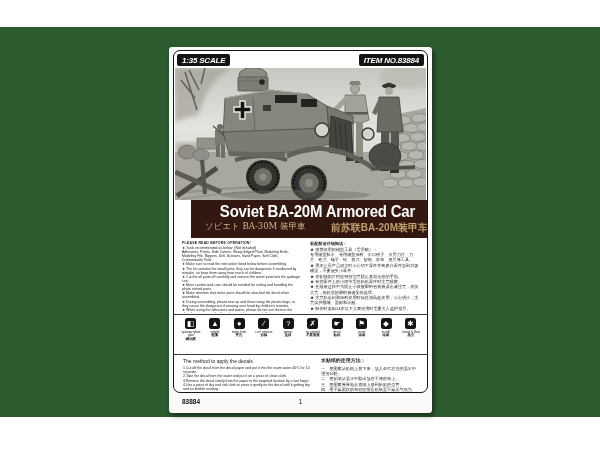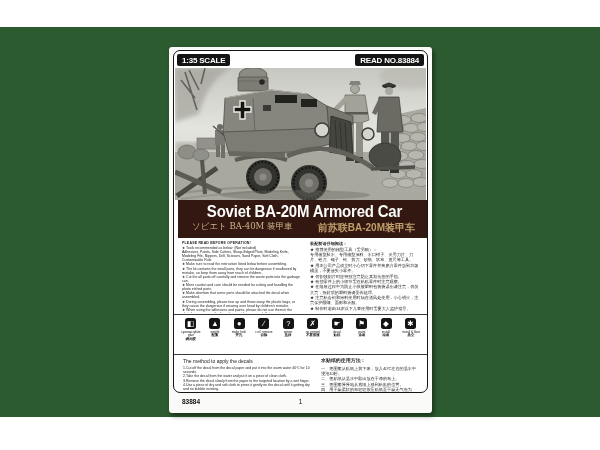--- a/index.html
+++ b/index.html
@@ -7,27 +7,27 @@
               font-family:"Liberation Sans", sans-serif; }
   .page { position:relative; width:600px; height:450px; background:#ffffff; }
   .green-band { position:absolute; left:0; top:27px; width:600px; height:390px; background:#2d5b30; }
   .sheet { position:absolute; left:169px; top:47px; width:263px; height:366px;
            background:#fafaf8; border-radius:3px; box-shadow:2px 3px 5px rgba(0,0,0,.45); }
   .inner { position:absolute; left:4px; top:3px; width:255px; height:343px;
            border:1.4px solid #161616; border-radius:7px; background:#ffffff; overflow:hidden; }
   
   .badge { position:absolute; top:3px; height:12px; background:#141414; border-radius:2px;
            color:#fff; display:flex; align-items:center; padding:0 5px;
-           font-weight:bold; font-size:8px; letter-spacing:-0.2px; white-space:nowrap; }
+           font-style:italic; font-weight:bold; font-size:8px; letter-spacing:-0.2px; white-space:nowrap; }
   .badge-left { left:3px; }
   .badge-right { right:3px; }
   
   .illus { position:absolute; left:1px; top:17px; width:251px; height:132px; }
   
-  .banner { position:absolute; left:4px; top:149px; width:100%; height:38px; background:#321811; }
+  .banner { position:absolute; left:17px; top:149px; width:100%; height:38px; background:#321811; }
   .banner-title { color:#fdfdfa; font-weight:bold; font-size:15px; text-align:center;
                   line-height:20px; padding-top:2px; letter-spacing:-0.2px; transform:scaleY(1.05); }
   .banner-sub { display:flex; justify-content:space-between; padding:0 16px 0 14px; margin-top:-1px; }
   .sub-jp { color:#d2b588; font-size:8.5px; font-family:"DejaVu Serif", serif; }
   .sub-cn { color:#c09f6b; font-size:10px; font-weight:bold; }
   
   .s50 { font-size:7px; line-height:1.18; transform:scale(.5); transform-origin:0 0; width:200%; color:#1e1e1e; }
   .s55 { font-size:7.5px; line-height:1.3; transform:scale(.55); transform-origin:0 0; width:182%; color:#1e1e1e; }
   .safety { position:absolute; top:190px; left:8px; right:7px; height:72px; display:flex; gap:10px; }
   .safety-col-en { width:118px; overflow:hidden; }
@@ -59,21 +59,21 @@
 </head>
 <body>
 
 <div class="page">
   <div class="green-band"></div>
 
   <div class="sheet">
     <div class="inner">
 
       <div class="badge badge-left">1:35 SCALE</div>
-      <div class="badge badge-right">READ NO.83884</div>
+      <div class="badge badge-right">ITEM NO.83884</div>
 
       <svg class="illus" viewBox="0 0 251 132" xmlns="http://www.w3.org/2000/svg">
         <defs>
           <linearGradient id="sky" x1="0" y1="0" x2="0" y2="1">
             <stop offset="0" stop-color="#c7c7c1"></stop>
             <stop offset="0.45" stop-color="#e4e4df"></stop>
             <stop offset="1" stop-color="#d2d2cb"></stop>
           </linearGradient>
           <filter id="soft">
               <feGaussianBlur stdDeviation="2.2"></feGaussianBlur>
@@ -180,21 +180,21 @@
           <rect x="215" y="98" width="9" height="7" fill="#32322c"></rect>
         </g>
         <circle cx="193" cy="66" r="6" fill="#d5d5cd" stroke="#3e3e38" stroke-width="1.5"></circle>
         <ellipse cx="210" cy="88" rx="16" ry="13" fill="#4b4b45" stroke="#35352f" stroke-width=".8"></ellipse>
         <path d="M196,101 L240,99" stroke="#50504a" stroke-width="3.5"></path>
       </svg>
 
       <div class="banner">
         <div class="banner-title">Soviet BA-20M Armored Car</div>
         <div class="banner-sub">
-          <span class="sub-jp">ソビエト BA-40M 装甲車</span>
+          <span class="sub-jp">ソビエト BA-30M 装甲車</span>
           <span class="sub-cn">前苏联BA-20M装甲车</span>
         </div>
       </div>
 
       <div class="safety">
         <div class="safety-col-en">
           <div class="s50">
             <div class="safety-h-en">PLEASE  READ  BEFORE  OPERATION!</div>
             <div>
 

